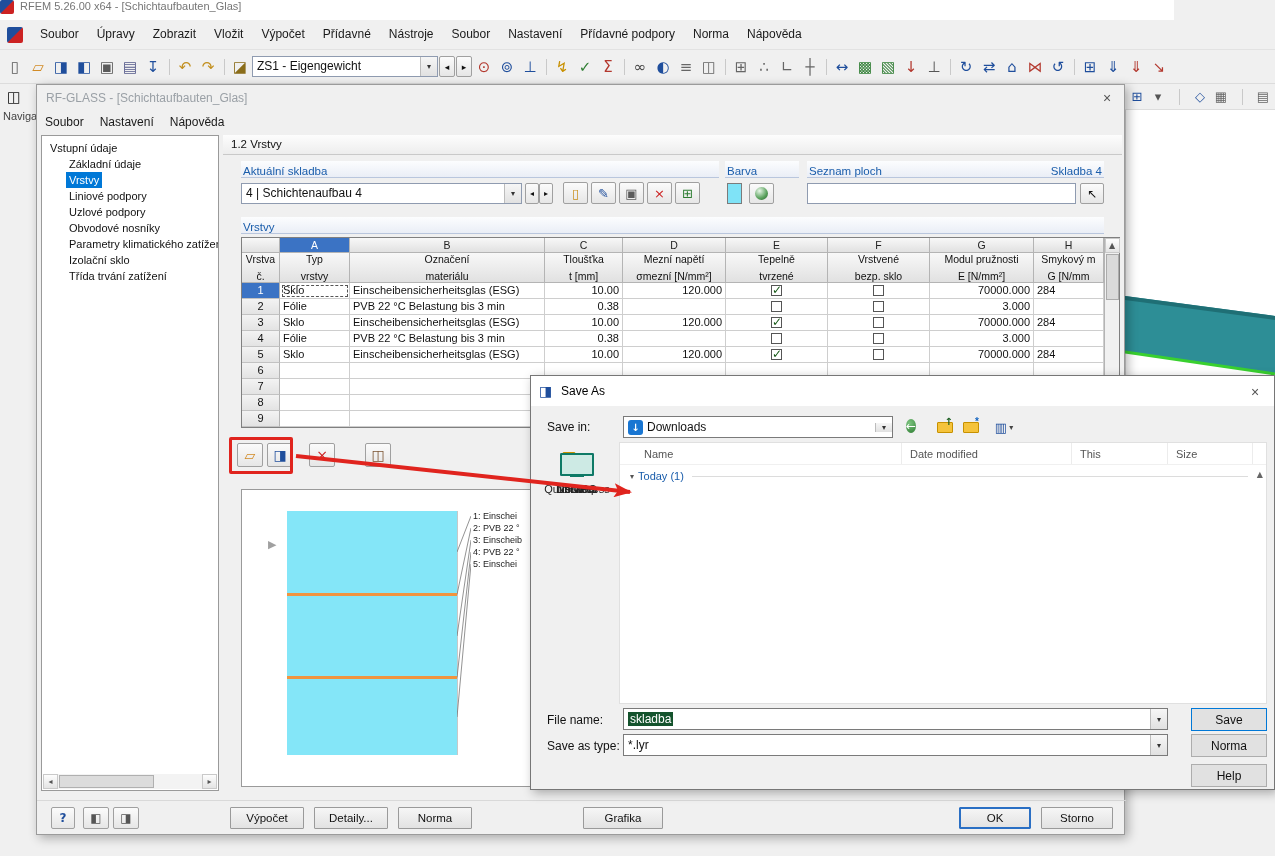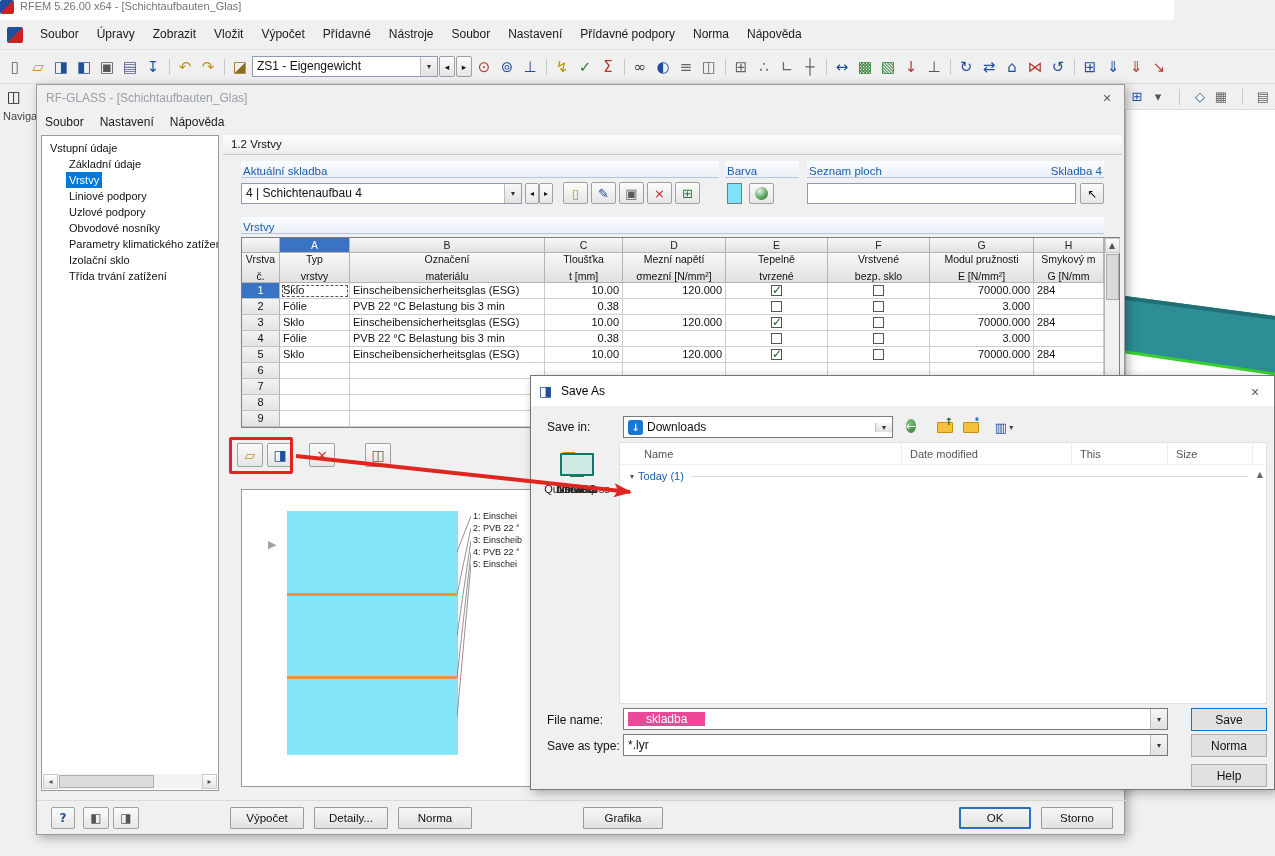--- a/index.html
+++ b/index.html
@@ -119,21 +119,21 @@
   .pico[data-icon="pc"]::after{content:"";position:absolute;left:50%;transform:translateX(-50%);top:24px;width:14px;height:3px;background:#45606e}
   .pico[data-icon="network"]::before{content:"";position:absolute;left:50%;top:3px;transform:translateX(-50%);width:30px;height:19px;border-radius:2px;background:#cdeae4;border:2px solid #0e7a66}
   .pico[data-icon="network"]::after{content:"";position:absolute;left:50%;transform:translateX(-50%);top:24px;width:14px;height:3px;background:#0e7a66}
   .pico[data-icon="folder"]::before{content:"";position:absolute;left:50%;transform:translateX(-50%);top:6px;width:30px;height:17px;background:linear-gradient(#ffd54f,#f5a623);border:1px solid #c79100;border-radius:2px}
   .pico[data-icon="folder"]::after{content:"";position:absolute;left:calc(50% - 15px);top:2px;width:12px;height:5px;background:#f5c33b;border:1px solid #c79100;border-radius:2px 2px 0 0}
   .dlico{width:15px;height:15px;border-radius:3px;background:#1976d2;color:#fff;font-size:10px;line-height:15px;text-align:center;font-weight:bold;margin:0 4px;flex:0 0 auto}
   .bkc{width:21px;height:21px;border-radius:50%;background:radial-gradient(circle at 35% 30%,#7cc47f,#2e7d32);color:#fff;text-align:center;line-height:21px;font-size:12px}
   .flatbtn{position:absolute;width:24px;height:22px;display:flex;align-items:center;justify-content:center}
   .mfold{width:16px;height:11px;background:#f5c33b;border:1px solid #c79100;border-radius:1px;position:relative}
   .ovr{position:absolute;right:-1px;top:-7px;font-weight:bold;font-size:10px}
-  .fn-sel{background:#ec4899;color:#fff;padding:0 18px}
+  .fn-sel{background:#14532d;color:#fff;padding:0 2px}
   
   .ann-rect{position:absolute;left:229px;top:437px;width:64px;height:37px;border:3px solid #e0241e;border-radius:2px;z-index:60;pointer-events:none}
   .ann-svg{position:absolute;left:0;top:0;z-index:70;pointer-events:none}
   .icofont{font-family:"DejaVu Sans",sans-serif}
 </style>
 </head>
 <body>
 
 <div id="screen">
 

